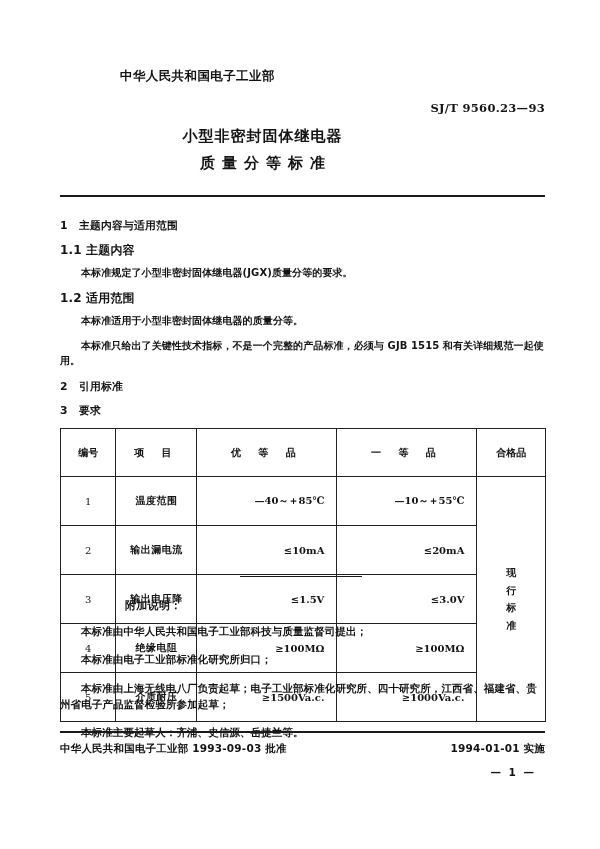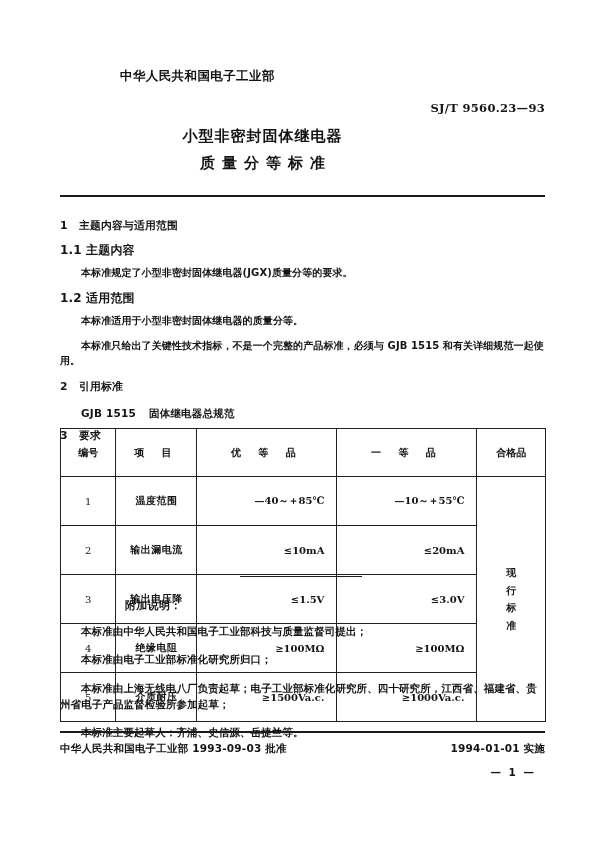--- a/index.html
+++ b/index.html
@@ -266,23 +266,20 @@
     <div class="para">本标准规定了小型非密封固体继电器(JGX)质量分等的要求。</div>
 
     <div class="h-sub">
       <span class="num">1.2</span><span>适用范围</span>
     </div>
     <div class="para">本标准适用于小型非密封固体继电器的质量分等。</div>
     <div class="para">本标准只给出了关键性技术指标，不是一个完整的产品标准，必须与 GJB 1515 和有关详细规范一起使用。</div>
 
     <div class="h-sec">
       <span class="num">2</span><span>引用标准</span>
-    </div>
-    <div class="ref-line">
-      <span class="code">GJB 1515</span><span>固体继电器总规范</span>
     </div>
 
     <div class="h-sec">
       <span class="num">3</span><span>要求</span>
     </div>
   </div>
 
   <div class="tbl-wrap">
     <table class="spec">
       <thead>

